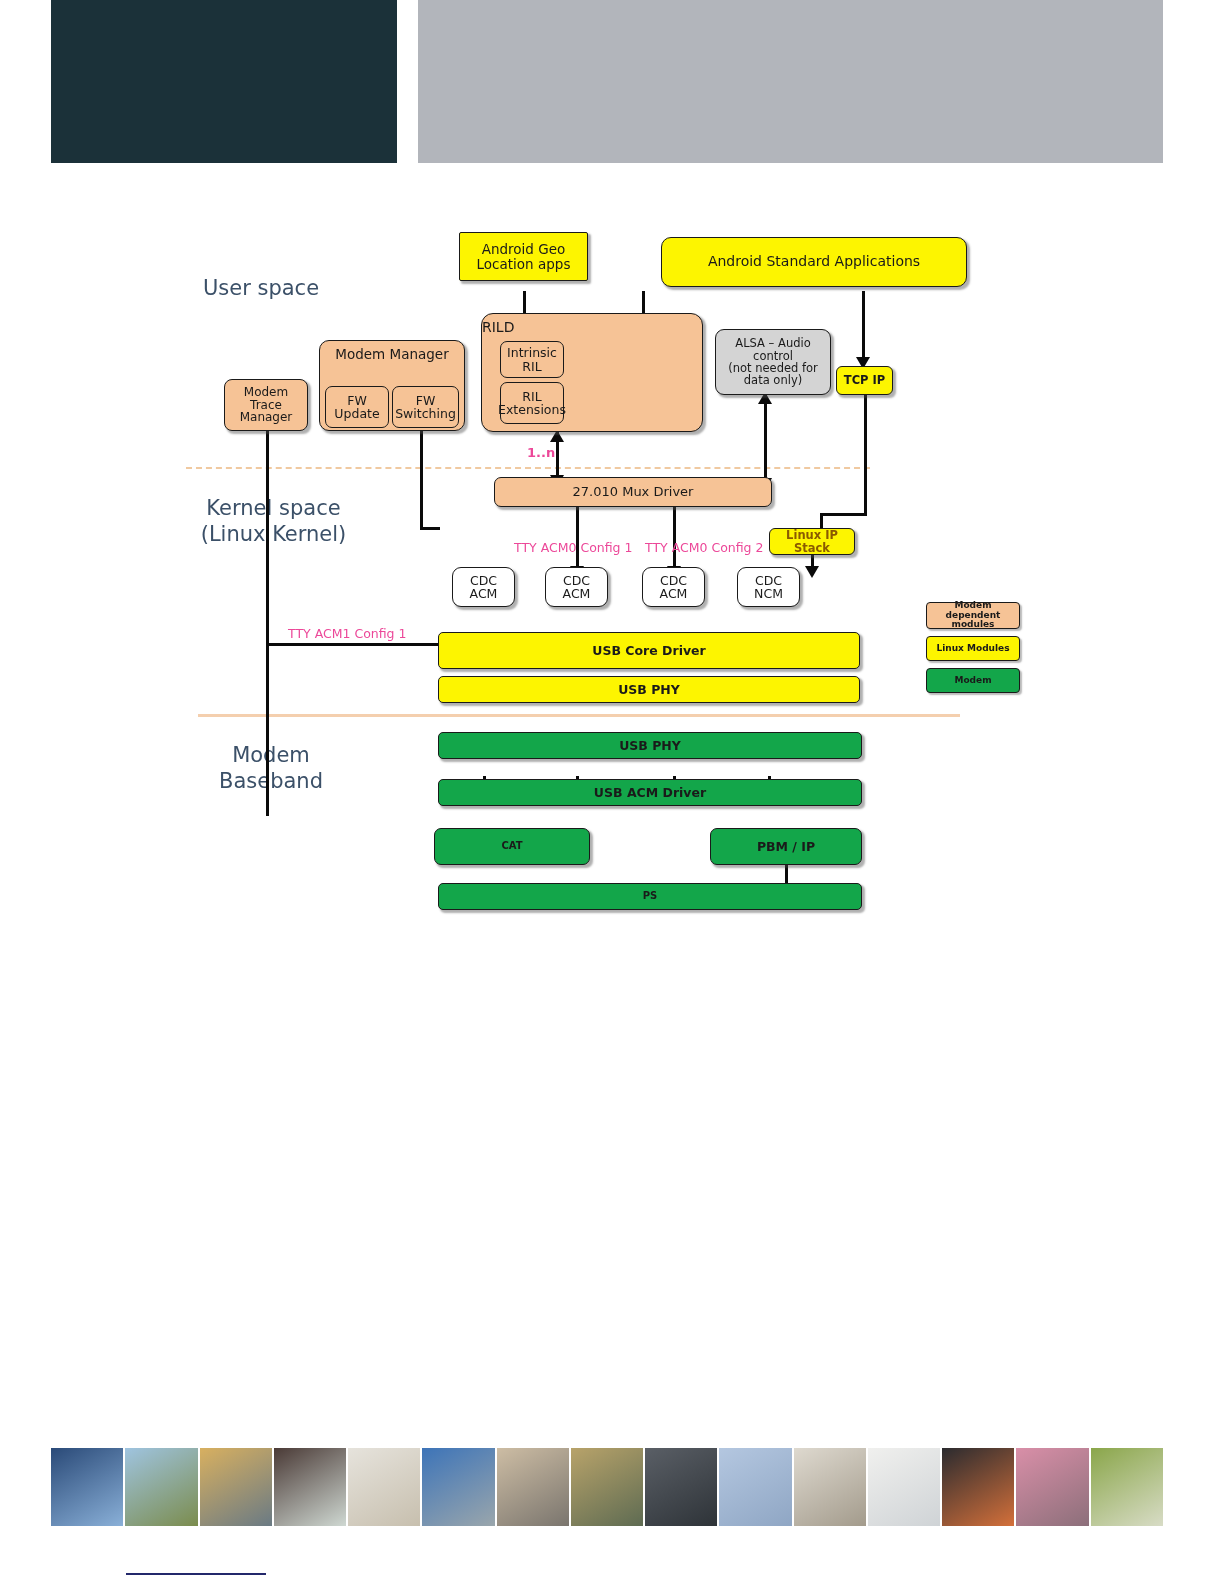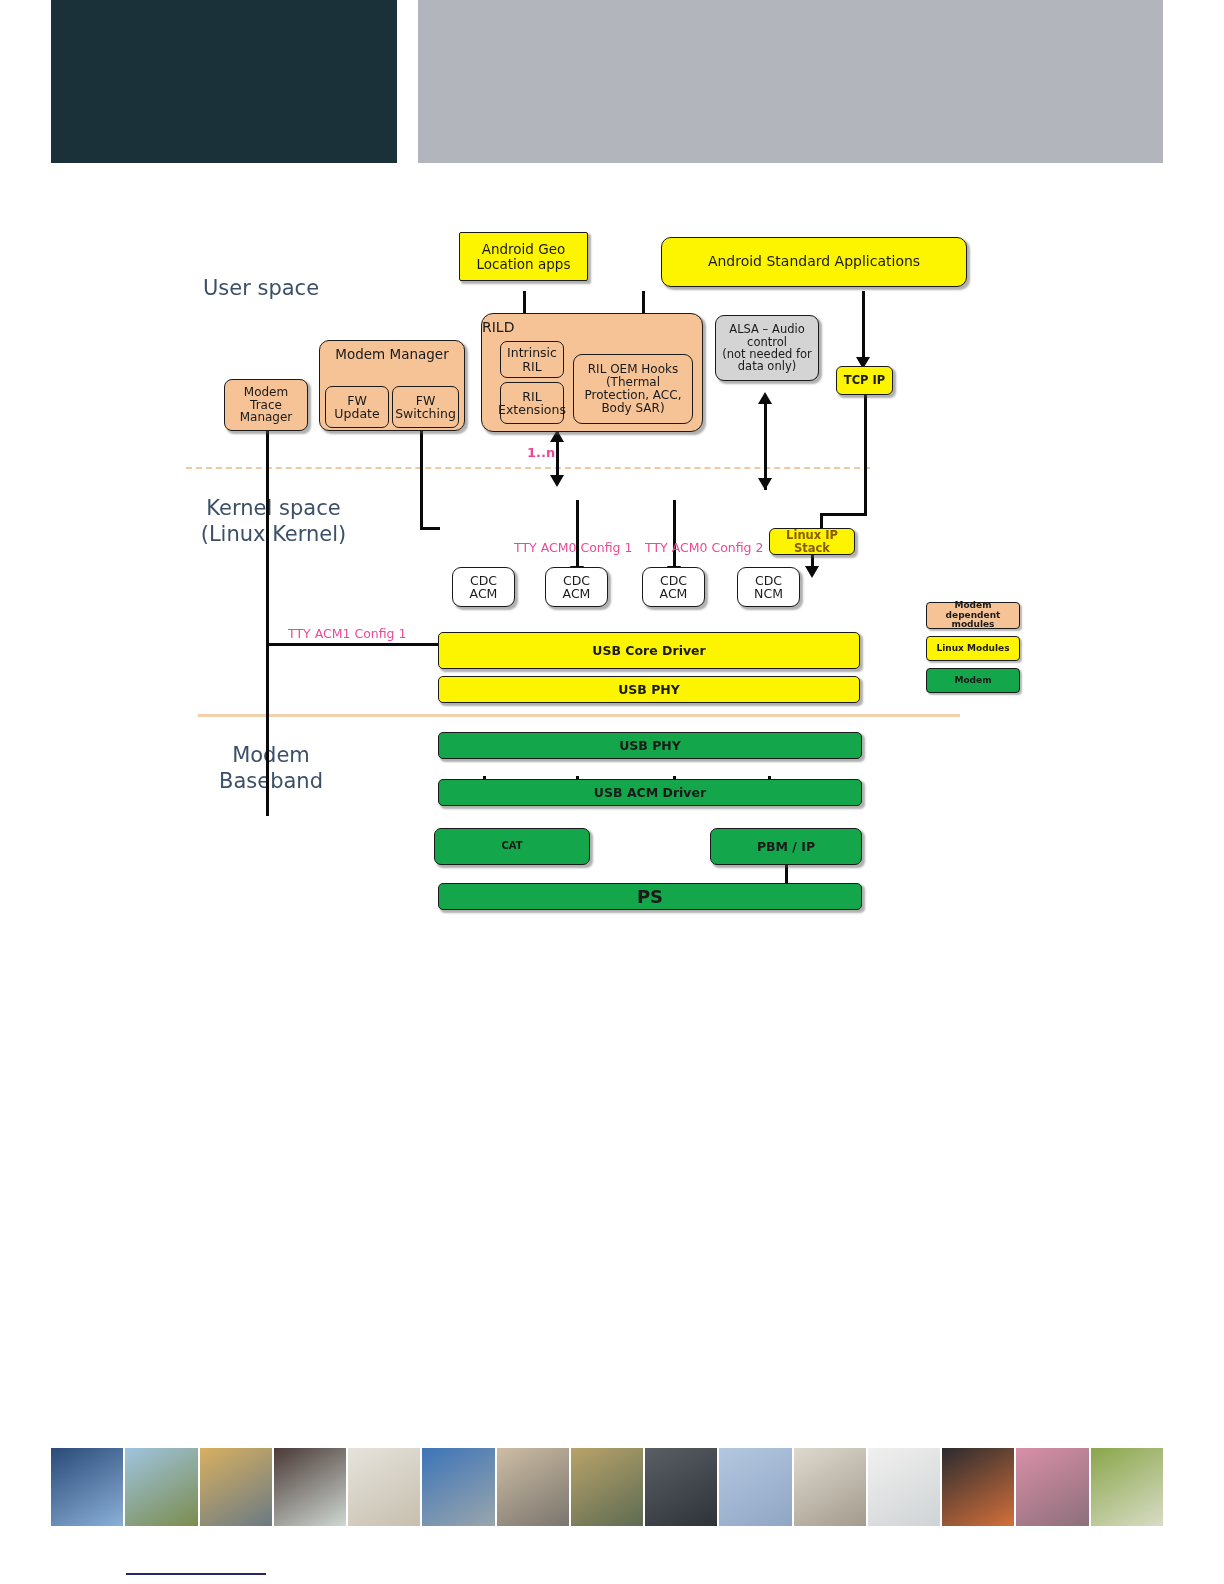--- a/index.html
+++ b/index.html
@@ -150,32 +150,29 @@
 Switching</div>
 
   <div class="node orange" style="left:481px;top:143px;width:222px;height:119px;border-radius:12px;
        display:block;padding-top:6px;font-size:14px;">
     <div style="text-align:left;">RILD</div>
   </div>
   <div class="node orange" style="left:500px;top:171px;width:64px;height:37px;border-radius:7px;font-size:12.5px;white-space:pre-line;box-shadow:none;">Intrinsic
 RIL</div>
   <div class="node orange" style="left:500px;top:212px;width:64px;height:42px;border-radius:7px;font-size:12.5px;white-space:pre-line;box-shadow:none;">RIL
 Extensions</div>
-  <div class="node orange" style="left:573px;top:184px;width:120px;height:70px;border-radius:9px;font-size:12px;white-space:pre-line;box-shadow:none;">RIL OEM Hooks
-(Thermal
-Protection, ACC,
-Body SAR)</div>
-
-  <div class="node gray" style="left:715px;top:145px;width:104px;height:66px;border-radius:9px;font-size:11.5px;white-space:pre-line;">ALSA – Audio
+
+  <div class="node gray" style="left:715px;top:159px;width:116px;height:66px;border-radius:9px;font-size:11.5px;white-space:pre-line;">ALSA – Audio
 control
 (not needed for
 data only)</div>
 
   <div class="node yellow" style="left:836px;top:196px;width:57px;height:29px;border-radius:6px;font-size:11.5px;font-weight:bold;">TCP IP</div>
 
+  <div class="node orange" style="left:494px;top:307px;width:278px;height:30px;border-radius:7px;font-size:13px;">27.010 Mux Driver</div>
 
   <div class="node yellow" style="left:769px;top:358px;width:86px;height:27px;border-radius:6px;font-size:11.5px;font-weight:bold;color:#8a5a00;">Linux IP Stack</div>
 
   <div class="node white" style="left:452px;top:397px;width:63px;height:40px;border-radius:9px;font-size:12.5px;white-space:pre-line;">CDC
 ACM</div>
   <div class="node white" style="left:545px;top:397px;width:63px;height:40px;border-radius:9px;font-size:12.5px;white-space:pre-line;">CDC
 ACM</div>
   <div class="node white" style="left:642px;top:397px;width:63px;height:40px;border-radius:9px;font-size:12.5px;white-space:pre-line;">CDC
 ACM</div>
   <div class="node white" style="left:737px;top:397px;width:63px;height:40px;border-radius:9px;font-size:12.5px;white-space:pre-line;">CDC
@@ -186,21 +183,21 @@
   <div class="node yellow" style="left:438px;top:506px;width:422px;height:27px;border-radius:5px;font-size:12.5px;font-weight:bold;">USB PHY</div>
 
   <div class="node green" style="left:438px;top:562px;width:424px;height:27px;border-radius:5px;font-size:12.5px;font-weight:bold;">USB PHY</div>
 
   <div class="node green" style="left:438px;top:609px;width:424px;height:27px;border-radius:5px;font-size:12.5px;font-weight:bold;">USB ACM Driver</div>
 
   <div class="node green" style="left:434px;top:658px;width:156px;height:37px;border-radius:7px;font-size:10px;font-weight:bold;">CAT</div>
 
   <div class="node green" style="left:710px;top:658px;width:152px;height:37px;border-radius:7px;font-size:12.5px;font-weight:bold;">PBM / IP</div>
 
-  <div class="node green" style="left:438px;top:713px;width:424px;height:27px;border-radius:5px;font-size:18px;font-weight:bold;">PS</div>
+  <div class="node green" style="left:438px;top:713px;width:424px;height:27px;border-radius:5px;font-size:10px;font-weight:bold;">PS</div>
 
   <div id="legend">
     <div class="legend-item" style="top:0;height:27px;background:#f6c396;">Modem dependent modules</div>
     <div class="legend-item" style="top:34px;height:25px;background:#fdf500;">Linux Modules</div>
     <div class="legend-item" style="top:66px;height:25px;background:#13a64a;">Modem</div>
   </div>
 </div>
 
 <div id="photo-strip">
     <div class="photo" style="background: linear-gradient(150deg, rgb(42, 74, 120) 0%, rgb(138, 176, 216) 100%);"></div>

